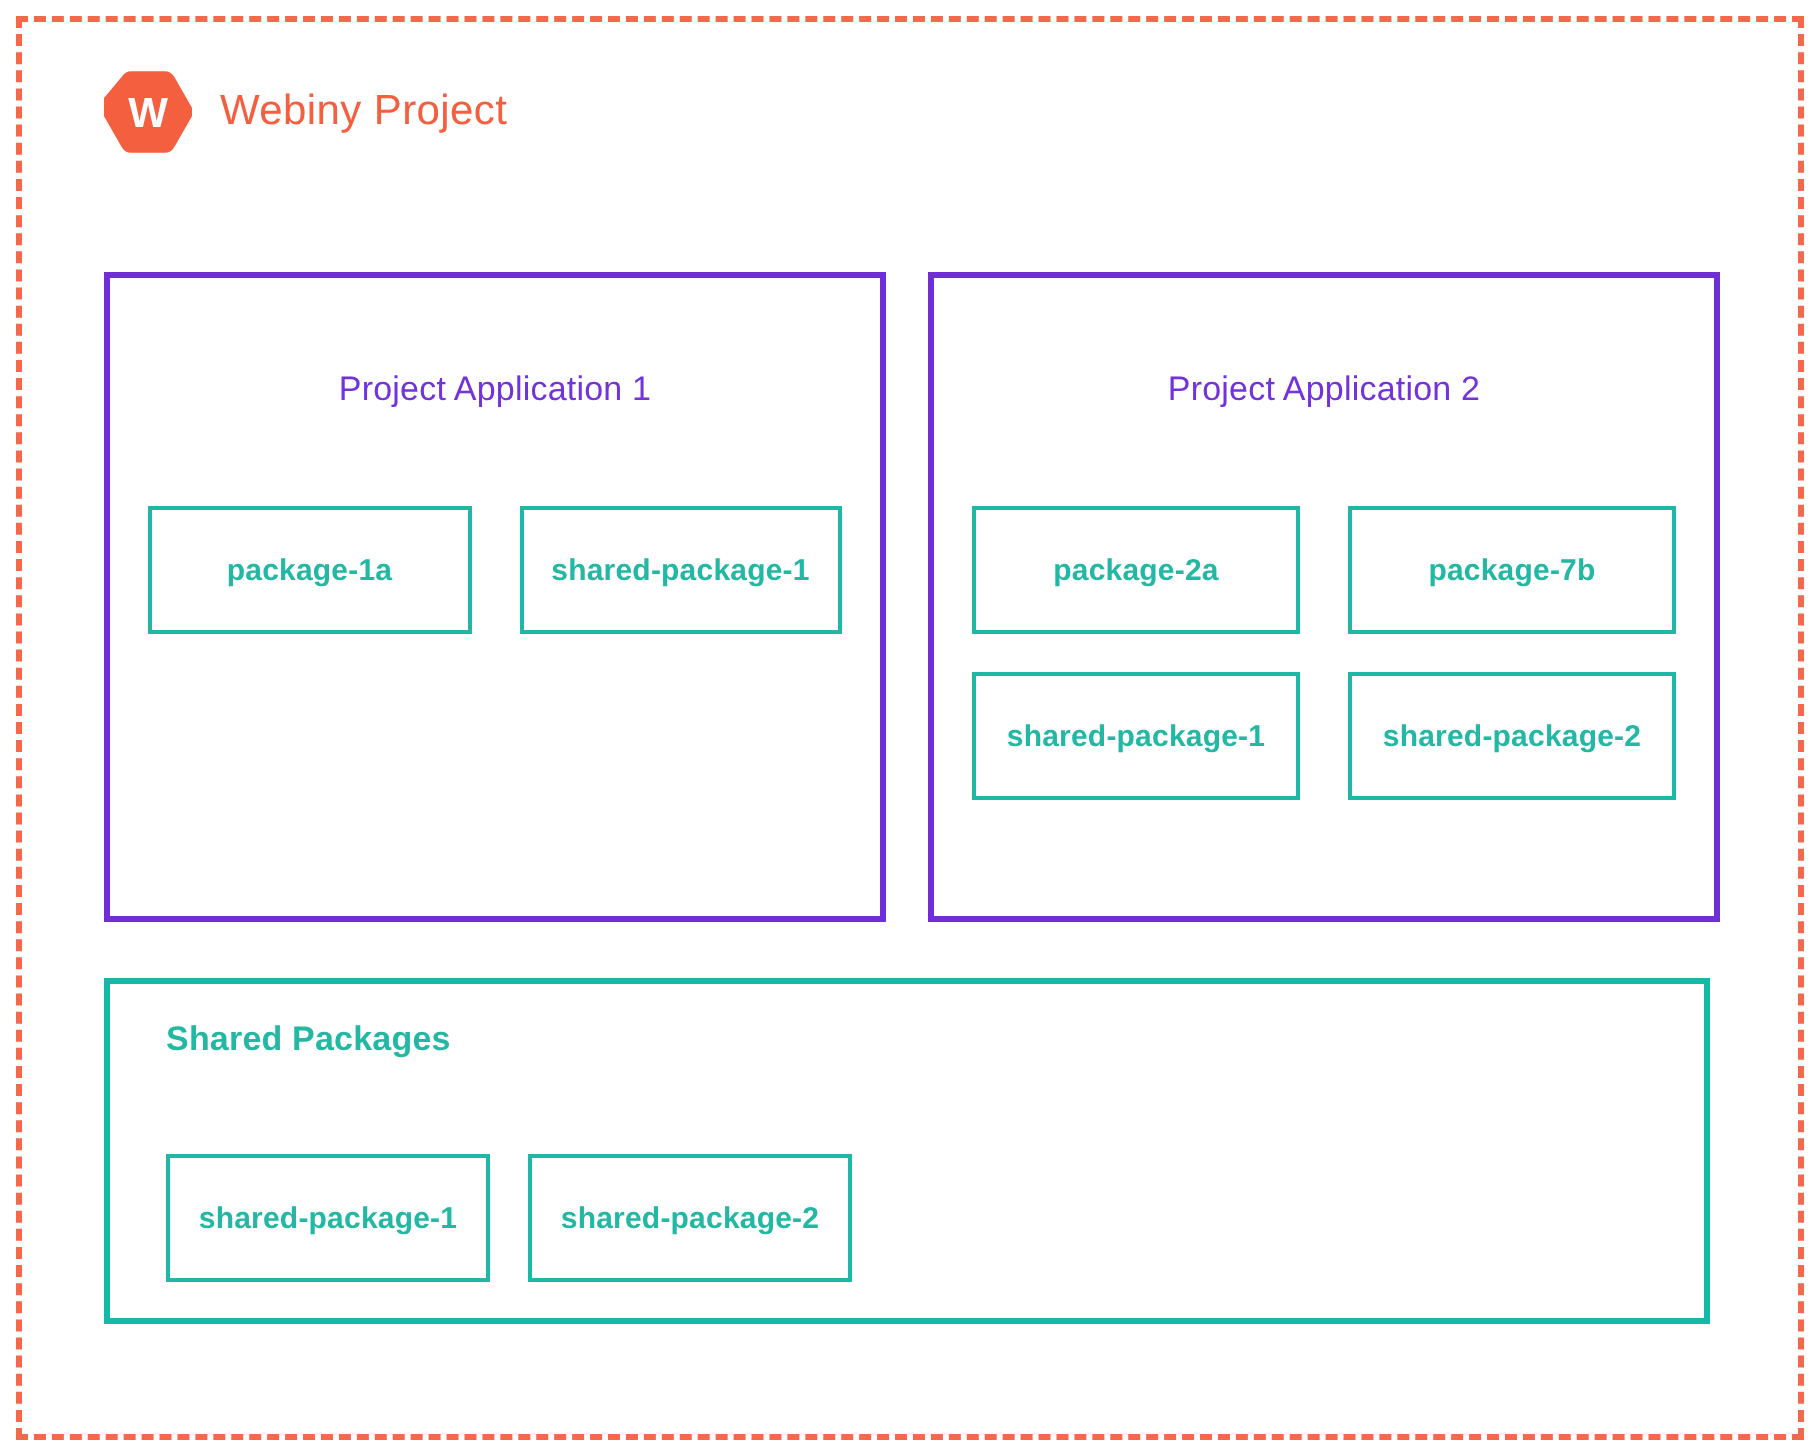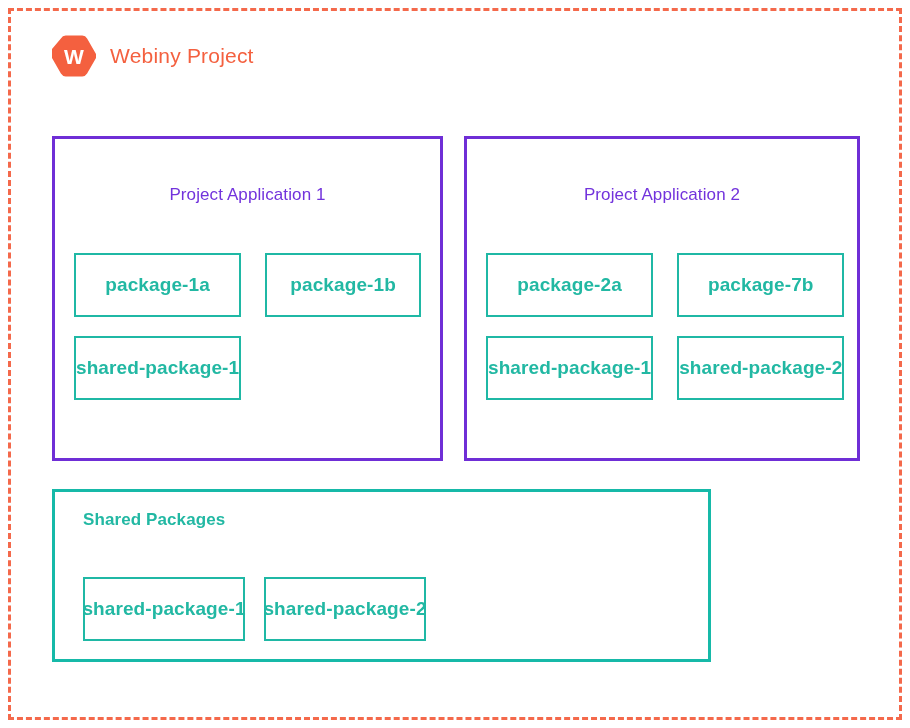--- a/index.html
+++ b/index.html
@@ -94,33 +94,33 @@
   }
 
   
   .pkg-box {
     box-sizing: border-box;
     border: 2px solid #1FB8A5;
     background: #ffffff;
     display: flex;
     align-items: center;
     justify-content: center;
-    font-size: 19px;
+    font-size: 15px;
     font-weight: bold;
     color: #22B8A3;
     white-space: nowrap;
     letter-spacing: 0.1px;
   }
 
   
   .shared-card {
     position: absolute;
     left: 52px;
     top: 489px;
-    width: 659px;
+    width: 803px;
     height: 173px;
     box-sizing: border-box;
     border: 3px solid #16B9A8;
     background: #ffffff;
   }
   .shared-card-title {
     position: absolute;
     left: 28px;
     top: 18px;
     font-size: 17px;
@@ -152,21 +152,20 @@
       <path d="M22 0.8 L39.6 10.9 Q42.4 12.5 42.4 15.7 L42.4 32.3 Q42.4 35.5 39.6 37.1 L22 47.2 Q19.2 48.8 16.4 47.2 L4.4 37.1 Q1.6 35.5 1.6 32.3 L1.6 15.7 Q1.6 12.5 4.4 10.9 L22 0.8 Z" transform="rotate(90 22 24)" fill="#F4603F"></path>
       <text x="22" y="31.5" text-anchor="middle" font-family="'Liberation Sans', sans-serif" font-size="21" font-weight="bold" fill="#FFFFFF">W</text>
     </svg>
     <div class="brand-title">Webiny Project</div>
   </div>
 
   <div class="app-card" id="app-card-1">
     <div class="app-card-title">Project Application 1</div>
     <div class="pkg-grid">
       <div class="pkg-box">package-1a</div>
-      <div class="pkg-box">package-1b</div>
       <div class="pkg-box">shared-package-1</div>
     </div>
   </div>
 
   <div class="app-card" id="app-card-2">
     <div class="app-card-title">Project Application 2</div>
     <div class="pkg-grid">
       <div class="pkg-box">package-2a</div>
       <div class="pkg-box">package-7b</div>
       <div class="pkg-box">shared-package-1</div>

